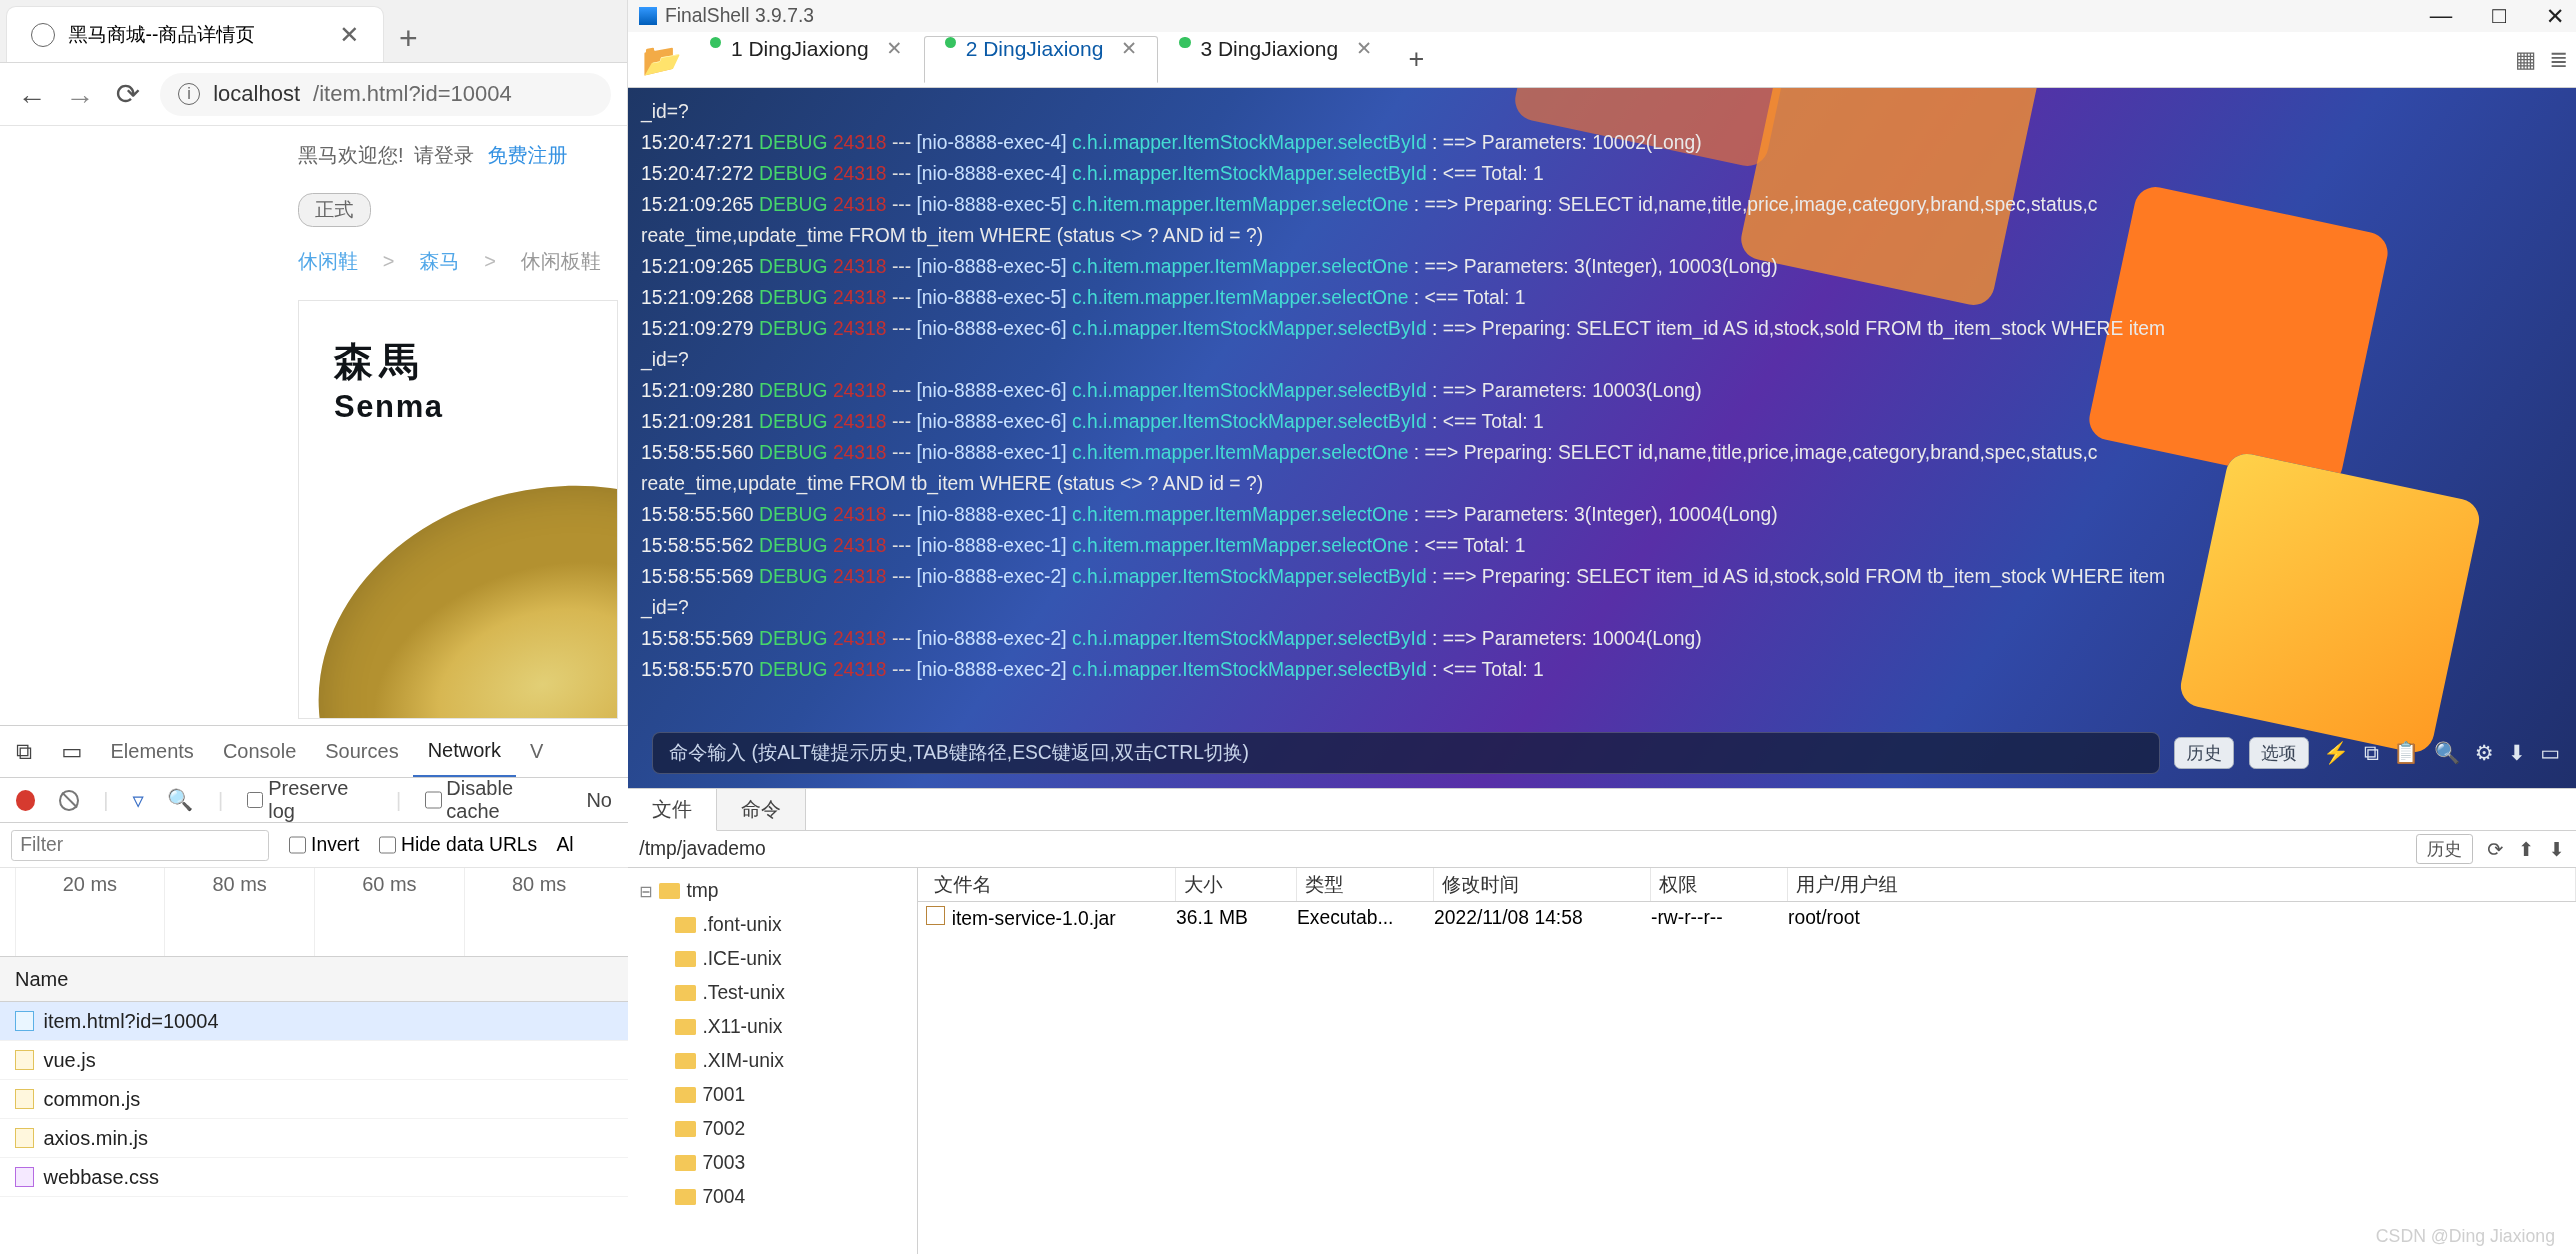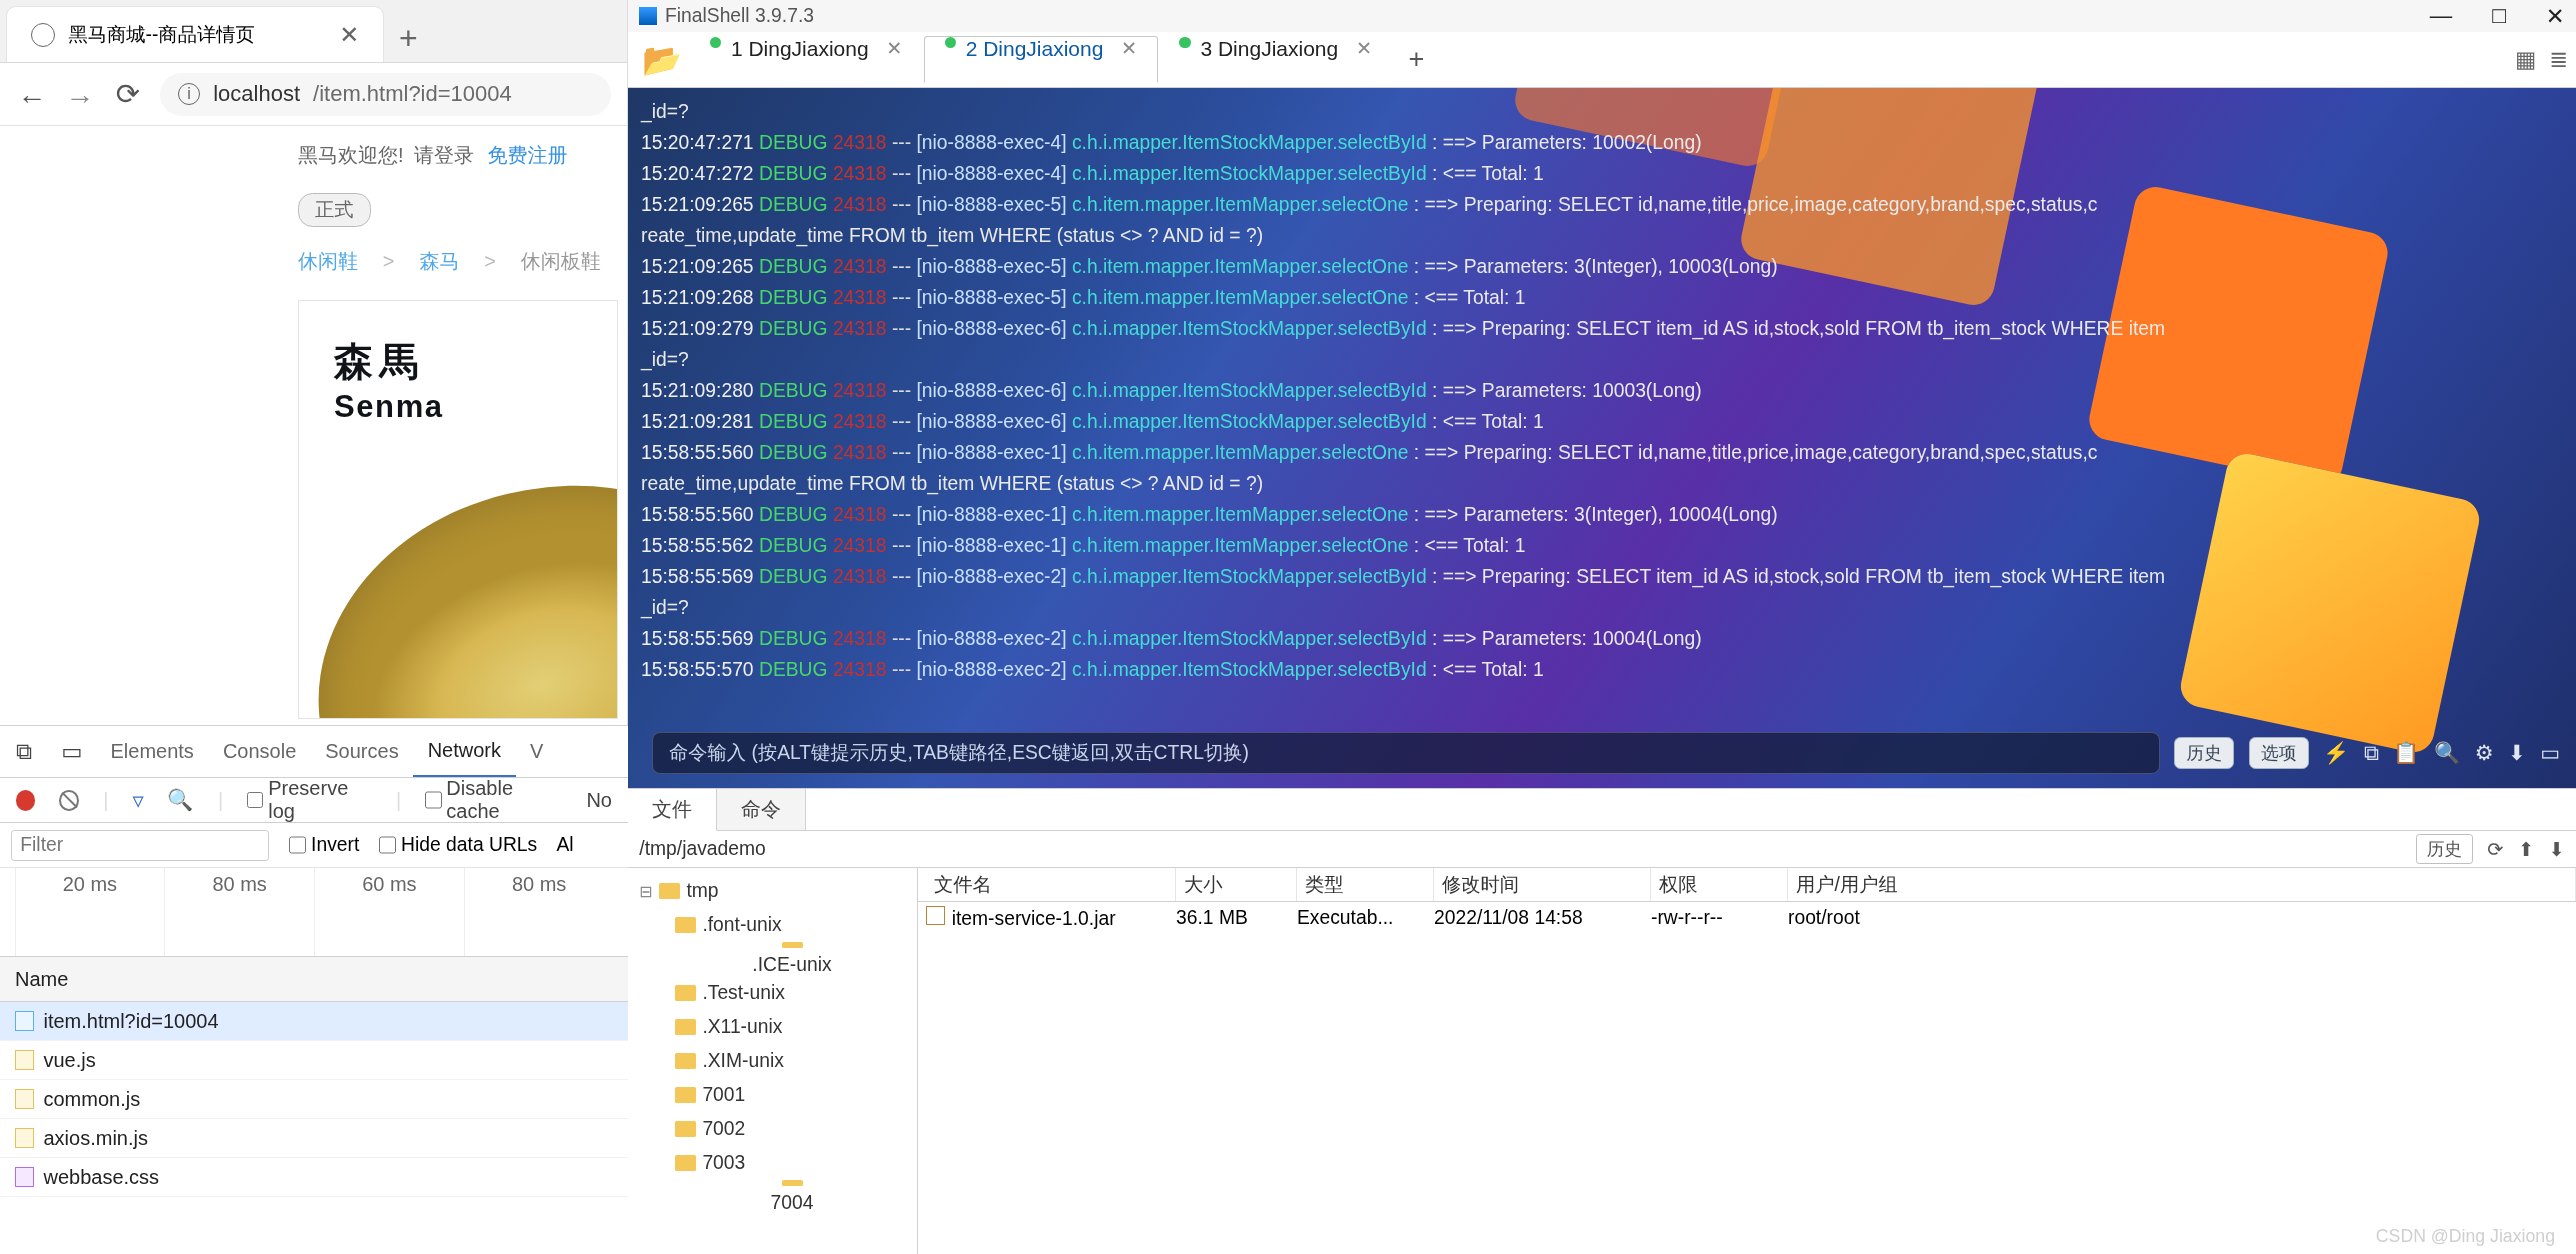--- a/index.html
+++ b/index.html
@@ -311,21 +311,21 @@
       <div class="fs-tree" id="fstree">
           <div class="fs-tree-item" style="padding-left: 3.2px;">
             <span style="font-size:16px;color:#888">⊟</span> 
             <span class="fs-fold"></span>
             <span>tmp</span>
           </div>
           <div class="fs-tree-item" style="padding-left: 39px;">
             <span class="fs-fold"></span>
             <span>.font-unix</span>
           </div>
-          <div class="fs-tree-item" style="padding-left: 39px; flex-direction: column;">
+          <div class="fs-tree-item" style="padding-left: 39px;">
             <span class="fs-fold"></span>
             <span>.ICE-unix</span>
           </div>
           <div class="fs-tree-item" style="padding-left: 39px;">
             <span class="fs-fold"></span>
             <span>.Test-unix</span>
           </div>
           <div class="fs-tree-item" style="padding-left: 39px;">
             <span class="fs-fold"></span>
             <span>.X11-unix</span>
@@ -339,21 +339,21 @@
             <span>7001</span>
           </div>
           <div class="fs-tree-item" style="padding-left: 39px;">
             <span class="fs-fold"></span>
             <span>7002</span>
           </div>
           <div class="fs-tree-item" style="padding-left: 39px;">
             <span class="fs-fold"></span>
             <span>7003</span>
           </div>
-          <div class="fs-tree-item" style="padding-left: 39px; flex-direction: column;">
+          <div class="fs-tree-item" style="padding-left: 39px;">
             <span class="fs-fold"></span>
             <span>7004</span>
           </div>
         </div>
       <div class="fs-list">
         <div class="fs-listhead">
           <div class="fs-ch" style="width:250px">文件名</div>
           <div class="fs-ch" style="width:121px">大小</div>
           <div class="fs-ch" style="width:137px">类型</div>
           <div class="fs-ch" style="width:217px">修改时间</div>

